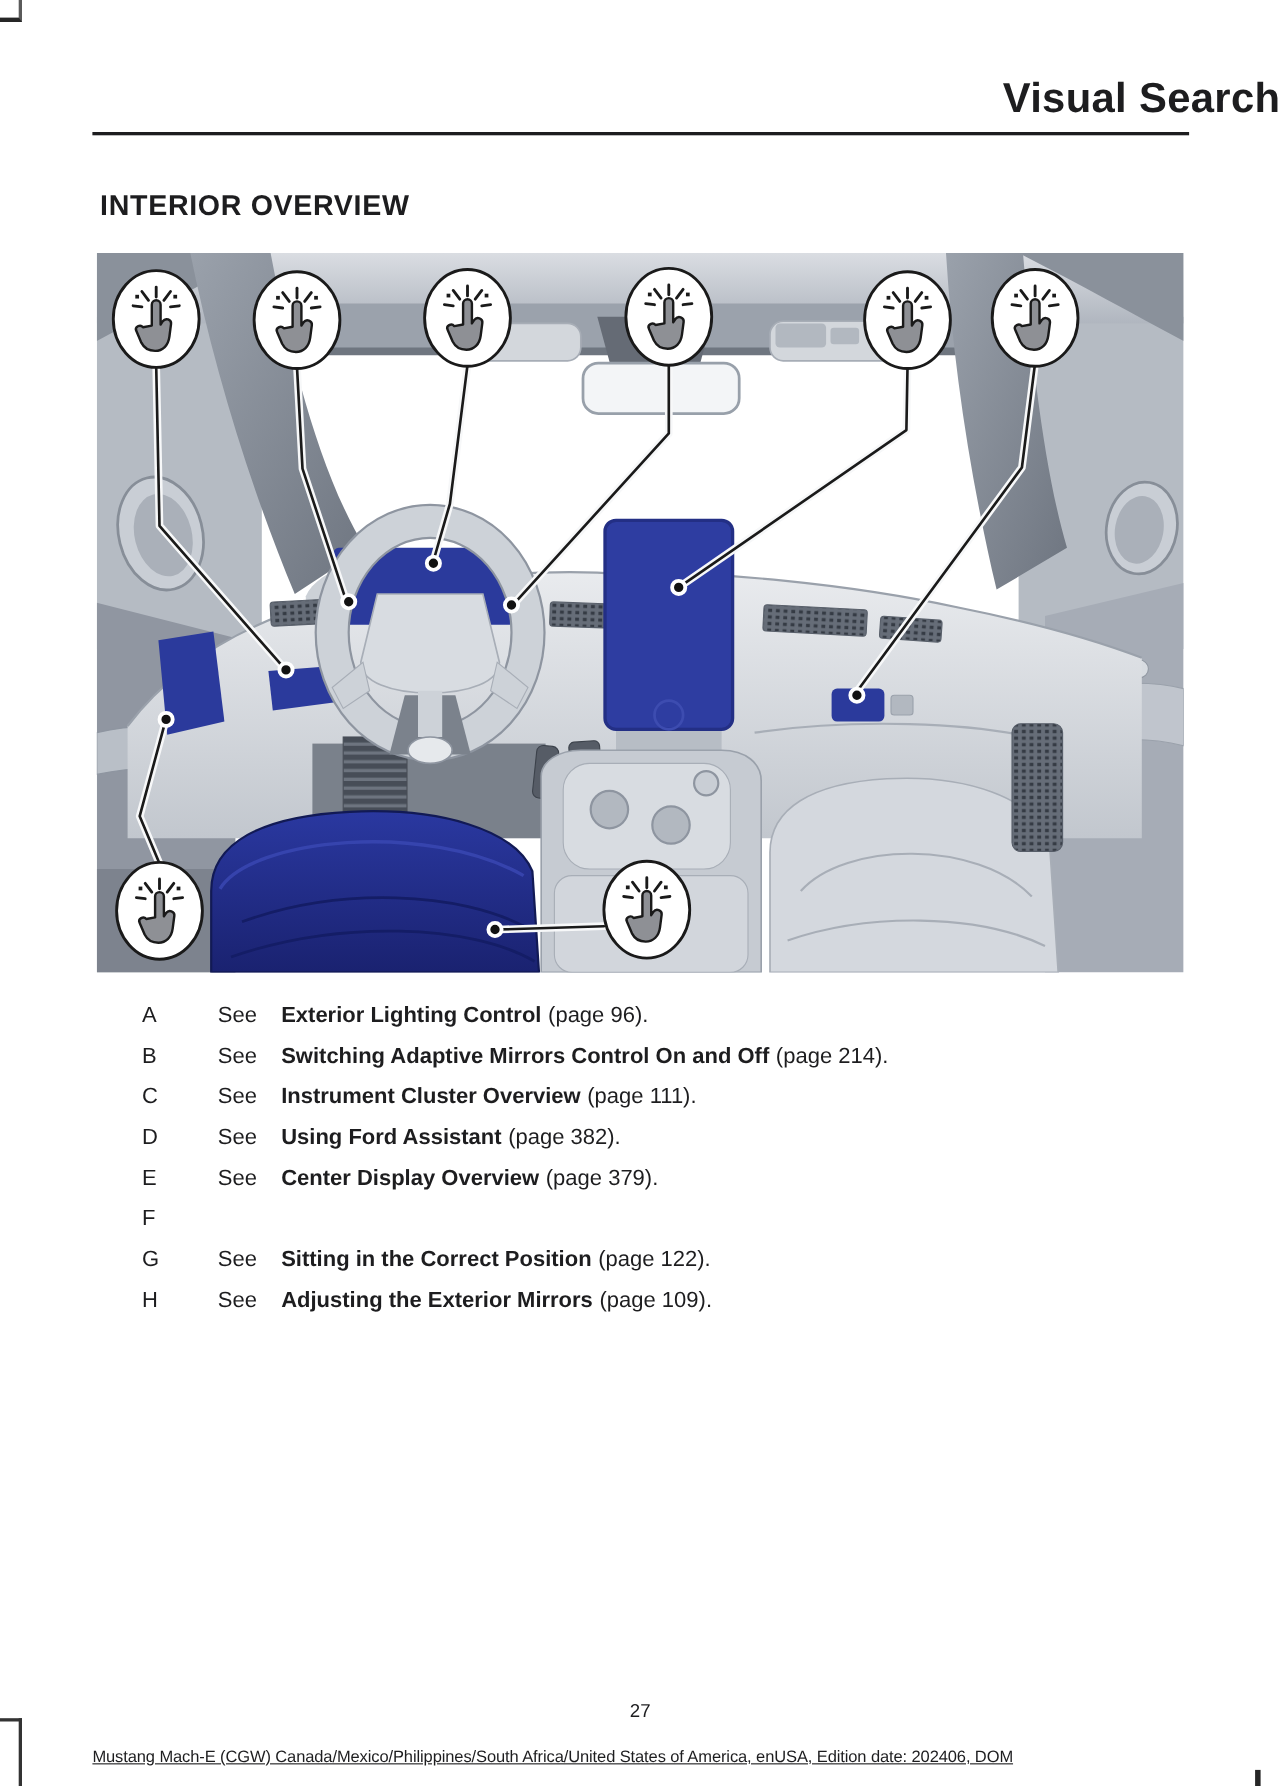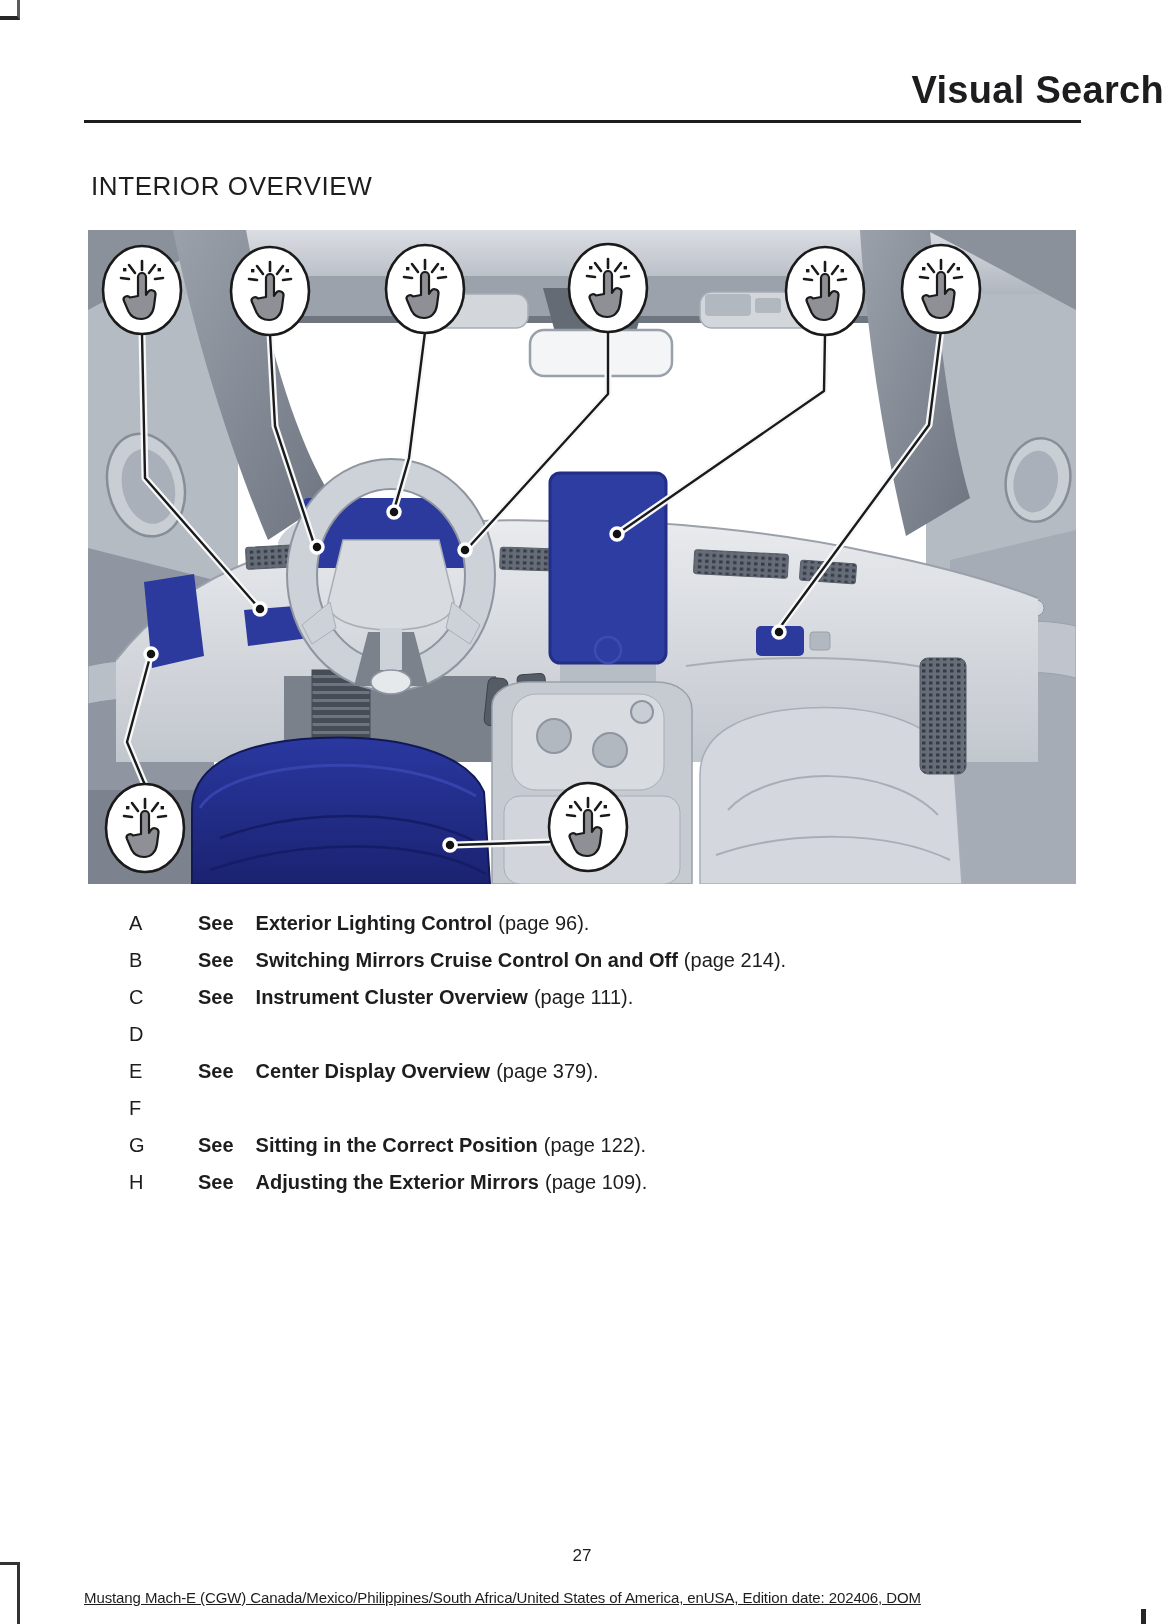--- a/index.html
+++ b/index.html
@@ -1,26 +1,26 @@
 <!DOCTYPE html>
 <html><head>
 <meta charset="utf-8">
 <style>
   html,body{margin:0;padding:0;background:#ffffff;}
   .page{position:relative;width:1164px;height:1624px;background:#ffffff;overflow:hidden;
         font-family:"Liberation Sans", sans-serif;color:#1d1d1f;}
   .page-title{position:absolute;top:69px;left:0;width:100%;text-align:right;
               font-size:38px;font-weight:700;letter-spacing:0.3px;}
   .title-rule{position:absolute;top:120px;left:84px;width:997px;height:3px;background:#1d1d1f;}
-  .section-heading{position:absolute;top:171px;left:91px;font-size:26px;font-weight:400;letter-spacing:0.6px;}
+  .section-heading{position:absolute;top:171px;left:91px;font-size:26px;font-weight:700;letter-spacing:0.6px;}
   .figure-wrap{position:absolute;top:230px;left:88px;width:988px;height:654px;}
   .ref-list{position:absolute;top:910px;left:129px;width:950px;}
   .ref-row{display:flex;align-items:baseline;margin-bottom:11px;line-height:26px;font-size:20px;}
   .ref-letter{width:69px;flex:0 0 69px;}
-  .ref-text .see{margin-right:6px;font-weight:bold;}
+  .ref-text .see{margin-right:6px;}
   .ref-text .topic{font-weight:700;margin-right:6px;margin-left:16px;}
   .page-number{position:absolute;top:1546px;left:0;width:100%;text-align:center;font-size:17px;}
   .footer-text{position:absolute;top:1589px;left:84px;font-size:15px;letter-spacing:-0.1px;text-decoration:underline;}
   .mark-tl{position:absolute;top:0;left:0;width:17px;height:16px;
            border-right:3px solid #5a5a5a;border-bottom:4px solid #262626;}
   .mark-bl{position:absolute;top:1562px;left:0;width:17px;height:62px;
            border-top:3px solid #333333;border-right:3px solid #333333;}
   .mark-br{position:absolute;top:1609px;left:1141px;width:5px;height:15px;background:#262626;}
 </style>
 </head>
@@ -252,28 +252,29 @@
     </svg>
   </div>
 
   <div class="ref-list">
     <div class="ref-row">
       <span class="ref-letter">A</span>
       <span class="ref-text"><span class="see">See</span><span class="topic">Exterior Lighting Control</span><span class="pageref">(page 96).</span></span>
     </div>
     <div class="ref-row">
       <span class="ref-letter">B</span>
-      <span class="ref-text"><span class="see">See</span><span class="topic">Switching Mirrors Cruise Control On and Off</span><span class="pageref">(page 214).</span></span>
+      <span class="ref-text"><span class="see">See</span><span class="topic">Switching Adaptive Mirrors Control On and Off</span><span class="pageref">(page 214).</span></span>
     </div>
     <div class="ref-row">
       <span class="ref-letter">C</span>
       <span class="ref-text"><span class="see">See</span><span class="topic">Instrument Cluster Overview</span><span class="pageref">(page 111).</span></span>
     </div>
     <div class="ref-row">
       <span class="ref-letter">D</span>
+      <span class="ref-text"><span class="see">See</span><span class="topic">Using Ford Assistant</span><span class="pageref">(page 382).</span></span>
     </div>
     <div class="ref-row">
       <span class="ref-letter">E</span>
       <span class="ref-text"><span class="see">See</span><span class="topic">Center Display Overview</span><span class="pageref">(page 379).</span></span>
     </div>
     <div class="ref-row">
       <span class="ref-letter">F</span>
     </div>
     <div class="ref-row">
       <span class="ref-letter">G</span>

